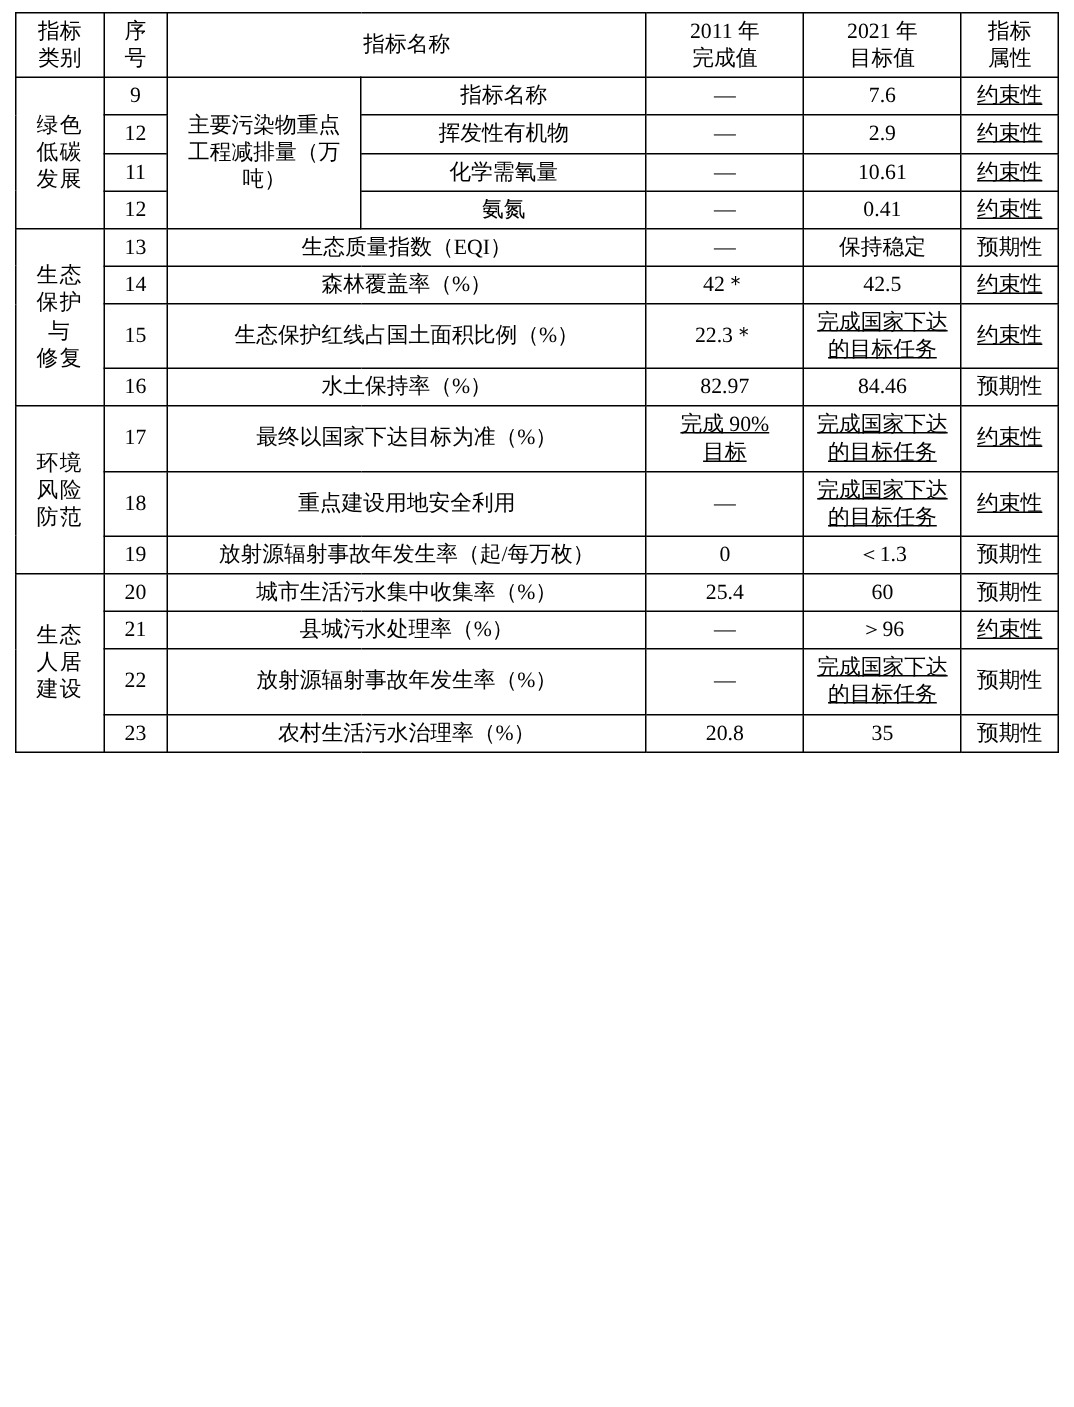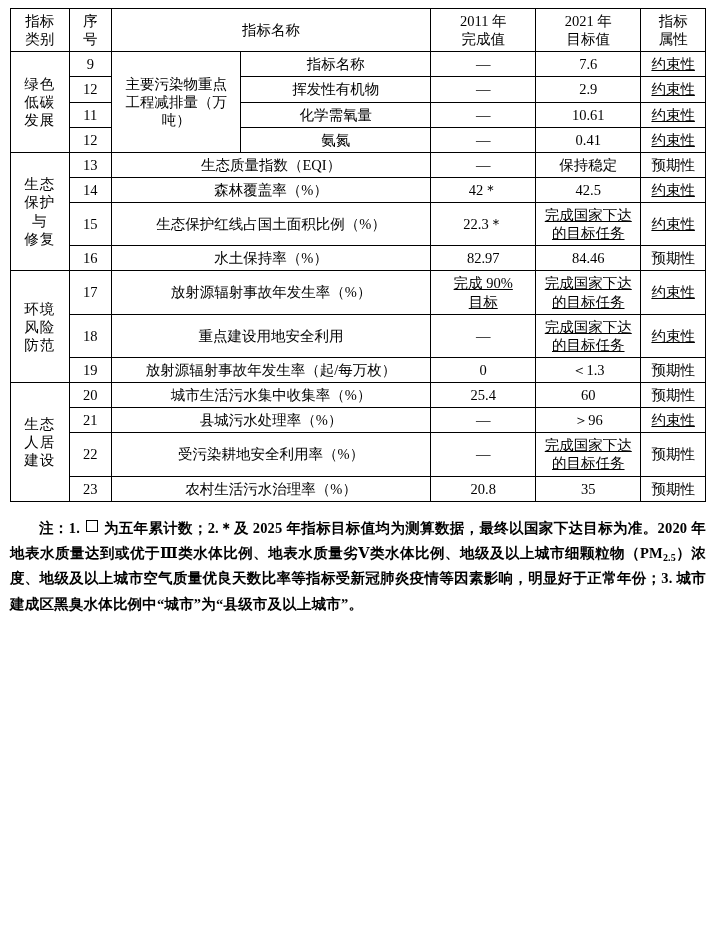--- a/index.html
+++ b/index.html
@@ -202,21 +202,21 @@
         <td>预期性</td>
       </tr>
 
       <tr>
         <td class="cat" rowspan="3">
           <div>环境</div>
           <div>风险</div>
           <div>防范</div>
         </td>
         <td>17</td>
-        <td class="name-left" colspan="2">放射源辐射事故年发生率（%）</td>
+        <td class="name-left" colspan="2">最终以国家下达目标为准（%）</td>
         <td class="bold two-line">
           <div>完成 90%</div>
           <div>目标</div>
         </td>
         <td class="bold two-line">
           <div>完成国家下达</div>
           <div>的目标任务</div>
         </td>
         <td class="bold">约束性</td>
       </tr>
@@ -252,37 +252,32 @@
       </tr>
       <tr>
         <td>21</td>
         <td class="name-left" colspan="2">县城污水处理率（%）</td>
         <td>—</td>
         <td>＞96</td>
         <td class="bold">约束性</td>
       </tr>
       <tr>
         <td>22</td>
-        <td class="name-left" colspan="2">受污染耕地安全利用率（%）</td>
+        <td class="name-left" colspan="2">放射源辐射事故年发生率（%）</td>
         <td>—</td>
         <td class="bold two-line">
           <div>完成国家下达</div>
           <div>的目标任务</div>
         </td>
         <td>预期性</td>
       </tr>
       <tr>
         <td>23</td>
         <td class="name-left" colspan="2">农村生活污水治理率（%）</td>
         <td>20.8</td>
         <td>35</td>
         <td>预期性</td>
       </tr>
     </tbody>
   </table>
 
-  <div class="note">
-    <span>注：1.</span>
-    <span class="sq"></span>
-    <span>为五年累计数；2.＊及 2025 年指标目标值均为测算数据，最终以国家下达目标为准。2020 年地表水质量达到或优于Ⅲ类水体比例、地表水质量劣Ⅴ类水体比例、地级及以上城市细颗粒物（PM</span><sub>2.5</sub><span>）浓度、地级及以上城市空气质量优良天数比率等指标受新冠肺炎疫情等因素影响，明显好于正常年份；3. 城市建成区黑臭水体比例中“城市”为“县级市及以上城市”。</span>
-  </div>
 
 </div>
 
 </body></html>

